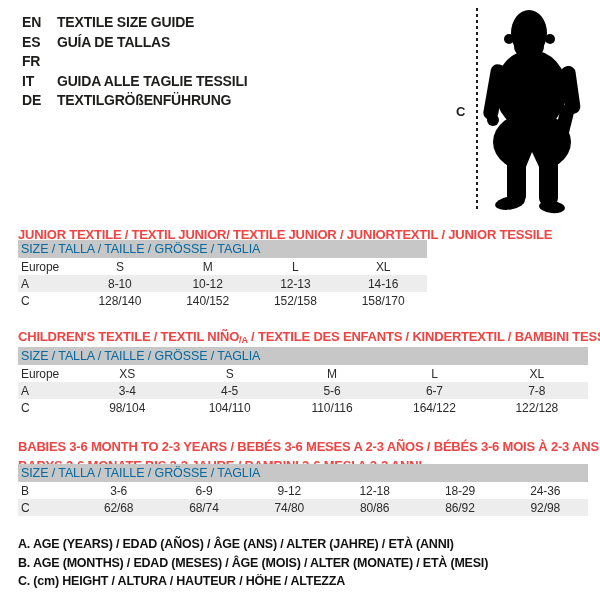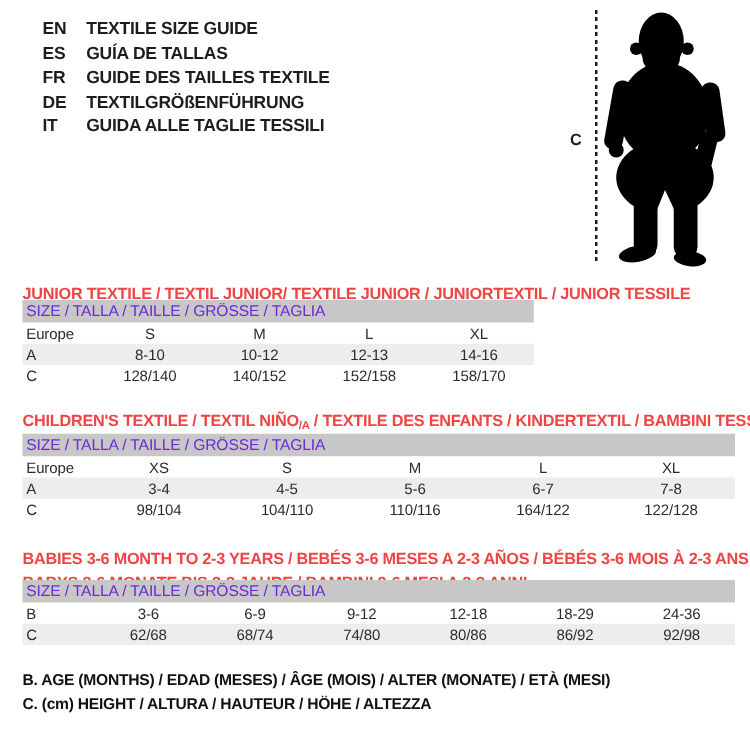--- a/index.html
+++ b/index.html
@@ -4,38 +4,38 @@
 <style>
   html,body{margin:0;padding:0;}
   body{
     width:600px;height:600px;background:#ffffff;position:relative;overflow:hidden;
     font-family:"Liberation Sans","DejaVu Sans",sans-serif;color:#1d1d1b;
     -webkit-font-smoothing:antialiased;
   }
   .abs{position:absolute;}
 
   
-  #lang-block{left:34px;top:13px;line-height:19.5px;font-size:14px;font-weight:bold;letter-spacing:-0.2px;}
+  #lang-block{left:22px;top:13px;line-height:19.5px;font-size:14px;font-weight:bold;letter-spacing:-0.2px;}
   .lang-row{display:flex;}
   .lang-code{width:35px;flex:0 0 35px;}
   .lang-label{white-space:nowrap;text-align:right;}
 
   
   #dash-line{left:476px;top:8px;width:2px;height:204px;
     background:repeating-linear-gradient(to bottom,#1a1a1a 0 3px,transparent 3px 6px);}
   #c-label{left:456px;top:104px;font-size:13px;font-weight:bold;}
   #baby-svg{left:483px;top:6px;}
 
   
   .tbl-title{font-size:13px;font-weight:bold;letter-spacing:-0.2px;line-height:15px;white-space:nowrap;color:#ef4444;}
   .tbl-title sub{font-size:9px;vertical-align:-2px;}
 
   
   .size-table{font-size:12px;letter-spacing:-0.1px;color:#2b2b2b;}
-  .size-bar{height:18px;line-height:18px;background:#c7c7c7;color:#6d28d9;padding-left:3px;font-size:12.5px;}
+  .size-bar{height:18px;line-height:18px;background:#c7c7c7;color:#0369a1;padding-left:3px;font-size:12.5px;}
   .trow{display:flex;height:17px;align-items:center;}
   .trow.stripe{background:#ededed;}
   .cell{flex:1;text-align:center;white-space:nowrap;}
   .cell.label{flex:0 0 55px;text-align:left;padding-left:3px;}
 
   #t1-title{left:18px;top:216px;}
   #t1-table{left:18px;top:240px;width:409px;}
   #t2-title{left:18px;top:318px;}
   #t2-table{left:18px;top:347px;width:570px;}
   #t3-title{left:18px;top:426px;line-height:19px;}
@@ -52,29 +52,28 @@
   <div class="lang-row">
     <span class="lang-code">EN</span>
     <span class="lang-label">TEXTILE SIZE GUIDE</span>
   </div>
   <div class="lang-row">
     <span class="lang-code">ES</span>
     <span class="lang-label">GUÍA DE TALLAS</span>
   </div>
   <div class="lang-row">
     <span class="lang-code">FR</span>
-    <span class="lang-label">GUIDE DES TAILLES TEXTILE</span>
+  </div>
+  <div class="lang-row">
+    <span class="lang-code">IT</span>
+    <span class="lang-label">GUIDA ALLE TAGLIE TESSILI</span>
   </div>
   <div class="lang-row">
     <span class="lang-code">DE</span>
     <span class="lang-label">TEXTILGRÖßENFÜHRUNG</span>
-  </div>
-  <div class="lang-row">
-    <span class="lang-code">IT</span>
-    <span class="lang-label">GUIDA ALLE TAGLIE TESSILI</span>
   </div>
 </div>
 
 <div id="dash-line" class="abs"></div>
 <span id="c-label" class="abs">C</span>
 <svg id="baby-svg" class="abs" width="110" height="210" viewBox="0 0 110 210" aria-hidden="true">
   <g fill="#000000">
     <circle cx="26" cy="33" r="5"></circle>
     <circle cx="67" cy="33" r="5"></circle>
     <ellipse cx="46" cy="27" rx="18" ry="23"></ellipse>
@@ -168,15 +167,16 @@
     <span class="cell">62/68</span>
     <span class="cell">68/74</span>
     <span class="cell">74/80</span>
     <span class="cell">80/86</span>
     <span class="cell">86/92</span>
     <span class="cell">92/98</span>
   </div>
 </div>
 
 <div id="footnotes" class="abs">
+  <div>A. AGE (YEARS) / EDAD (AÑOS) / ÂGE (ANS) / ALTER (JAHRE) / ETÀ (ANNI)</div>
   <div>B. AGE (MONTHS) / EDAD (MESES) / ÂGE (MOIS) / ALTER (MONATE) / ETÀ (MESI)</div>
   <div>C. (cm) HEIGHT / ALTURA / HAUTEUR / HÖHE / ALTEZZA</div>
 </div>
 
 </body></html>

